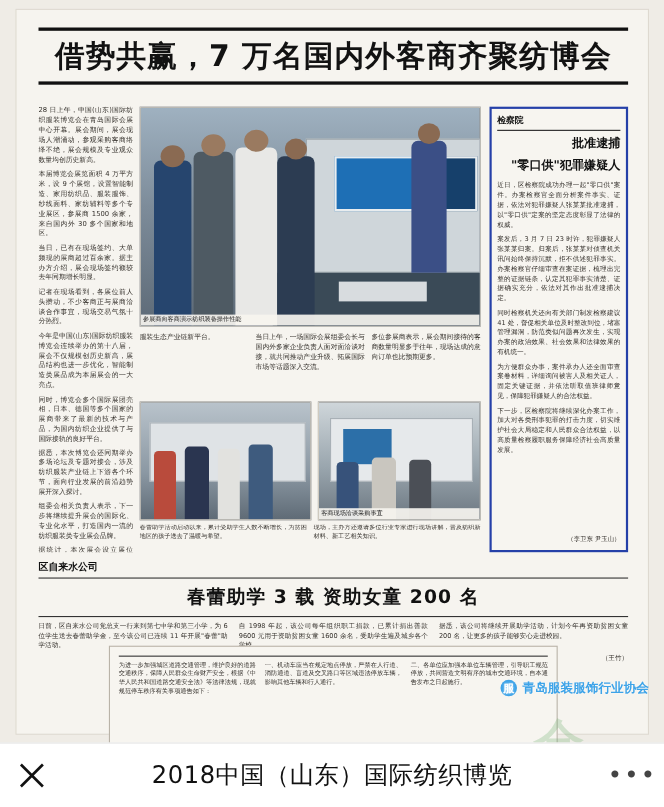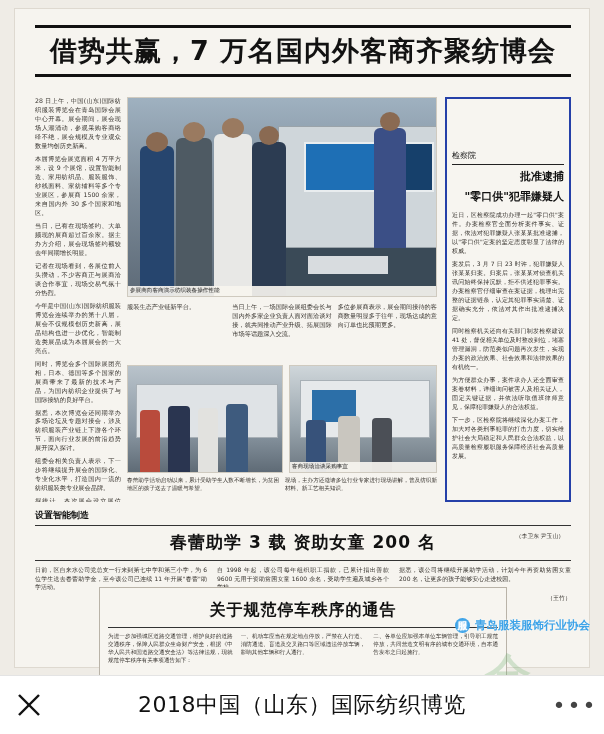--- a/index.html
+++ b/index.html
@@ -84,21 +84,21 @@
   .mid-bottom div{
     flex:1;font-size:5.6px;line-height:1.4;color:#35312c;text-align:justify;overflow:hidden;
   }
 
   
   .col-right{
     position:absolute;left:410px;top:0;width:126px;height:405px;
     border:2px solid #2540a8;box-sizing:border-box;background:#f7f5f0;
     padding:5px 5px 4px 5px;
   }
-  .cr-kicker{font-size:8px;font-weight:normal;color:#111;margin-bottom:3px;margin-top:46px;}
+  .cr-kicker{font-size:8px;font-weight:bold;color:#111;margin-bottom:3px;}
   .cr-rule{height:1px;background:#222;margin:2px 0 4px 0;}
   .cr-title{
     text-align:right;font-size:11px;font-weight:bold;color:#111;line-height:1.4;
     margin-bottom:5px;
   }
   .cr-body{font-size:6px;line-height:1.5;color:#35312c;text-align:justify;overflow:hidden;height:320px;}
   .cr-body p{margin:0 0 4px 0;}
   .cr-sign{font-size:5.8px;color:#35312c;text-align:right;margin-top:2px;}
 
   
@@ -287,34 +287,33 @@
             <p>同时检察机关还向有关部门制发检察建议 41 处，督促相关单位及时整改到位，堵塞管理漏洞，防范类似问题再次发生，实现办案的政治效果、社会效果和法律效果的有机统一。</p>
             <p>为方便群众办事，案件承办人还全面审查案卷材料，详细询问被害人及相关证人，固定关键证据，并依法听取值班律师意见，保障犯罪嫌疑人的合法权益。</p>
             <p>下一步，区检察院将继续深化办案工作，加大对各类刑事犯罪的打击力度，切实维护社会大局稳定和人民群众合法权益，以高质量检察履职服务保障经济社会高质量发展。</p>
           </div>
           <div class="cr-sign">（李卫东 尹玉山）</div>
         </div>
 
       </div>
 
       <div class="band2">
-        <div class="b2-kicker">设置智能制造</div>
+        <div class="b2-kicker">区自来水公司</div>
         <div class="b2-rule"></div>
         <div class="b2-title">春蕾助学 3 载   资助女童 200 名</div>
         <div class="b2-rule2"></div>
         <div class="b2-cols">
           <div>日前，区自来水公司党总支一行来到第七中学和第三小学，为 6 位学生送去春蕾助学金，至今该公司已连续 11 年开展"春蕾"助学活动。</div>
           <div>自 1998 年起，该公司每年组织职工捐款，已累计捐出善款 9600 元用于资助贫困女童 1600 余名，受助学生遍及城乡各个学校。</div>
           <div>据悉，该公司将继续开展助学活动，计划今年再资助贫困女童 200 名，让更多的孩子能够安心走进校园。</div>
         </div>
         <div class="b2-sign">（王竹）</div>
       </div>
 
       <div class="band3">
-        <div class="b3-title">关于规范停车秩序的通告</div>
         <div class="b3-rule"></div>
         <div class="b3-cols">
           <div>为进一步加强城区道路交通管理，维护良好的道路交通秩序，保障人民群众生命财产安全，根据《中华人民共和国道路交通安全法》等法律法规，现就规范停车秩序有关事项通告如下：</div>
           <div>一、机动车应当在规定地点停放，严禁在人行道、消防通道、盲道及交叉路口等区域违法停放车辆，影响其他车辆和行人通行。</div>
           <div>二、各单位应加强本单位车辆管理，引导职工规范停放，共同营造文明有序的城市交通环境，自本通告发布之日起施行。</div>
         </div>
       </div>
 
       <div class="wm-big">会</div>
     </div>

